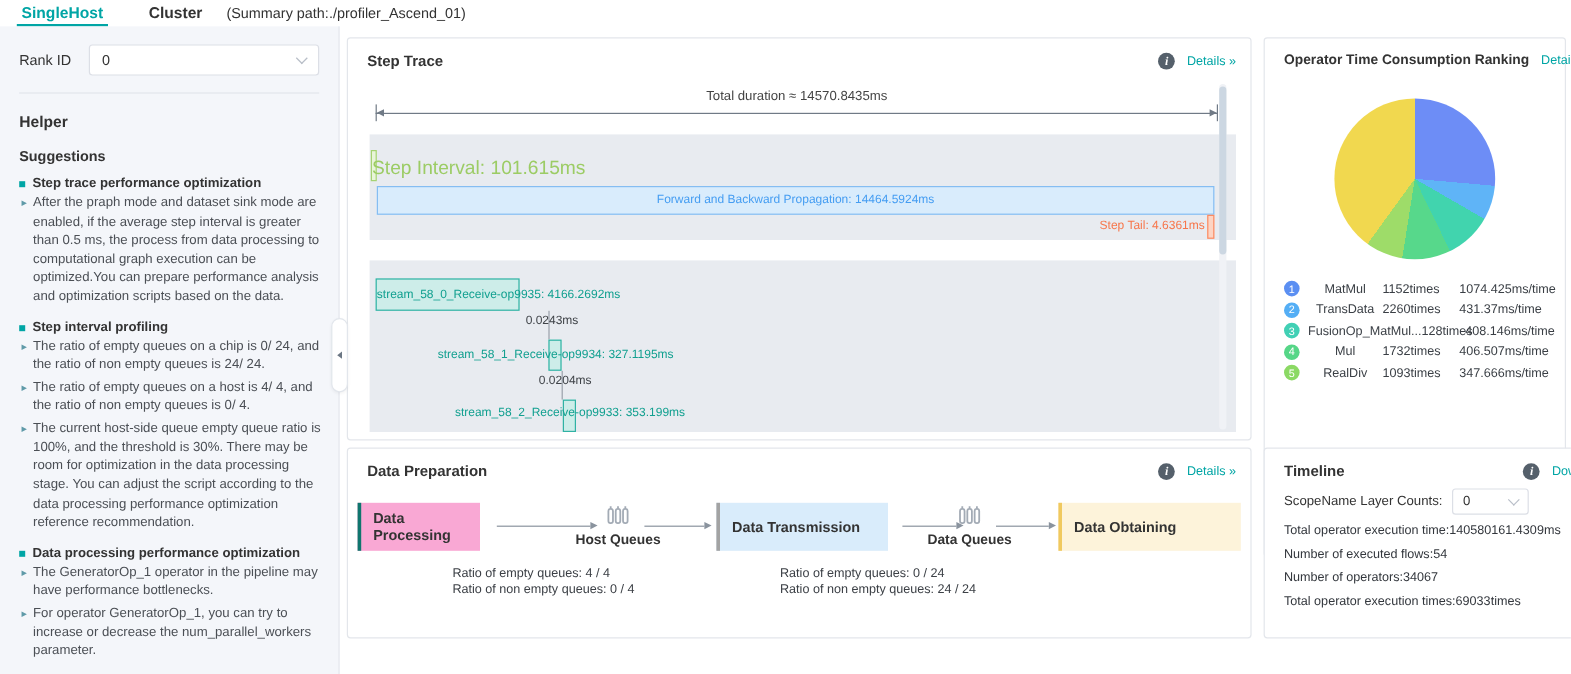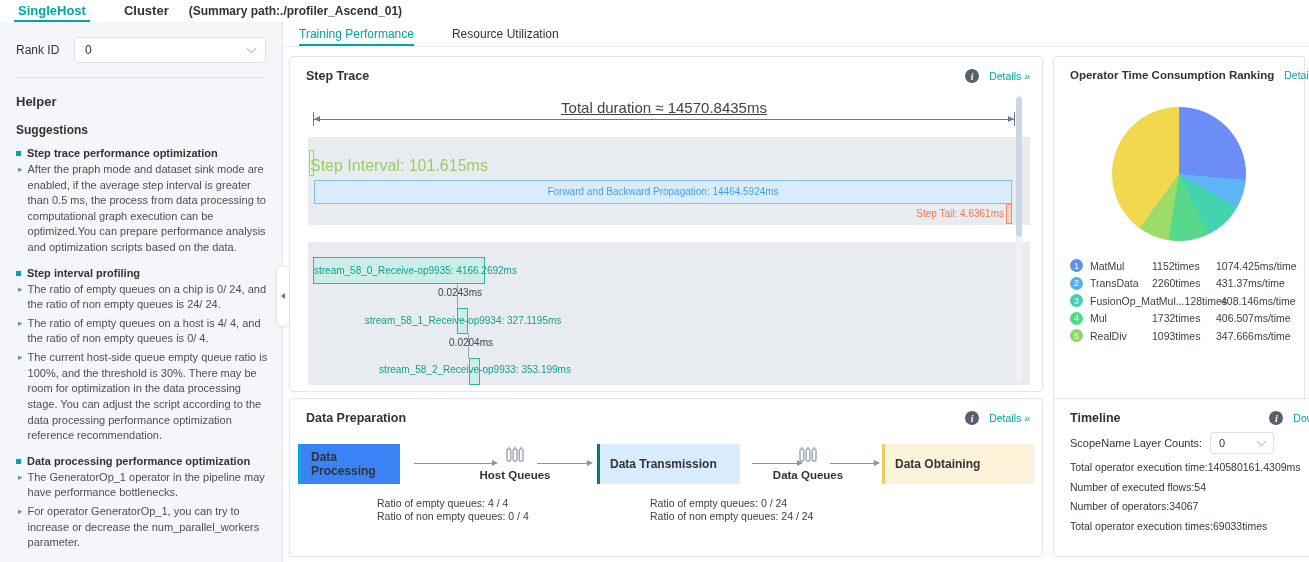--- a/index.html
+++ b/index.html
@@ -4,21 +4,21 @@
 <style>
   * { margin:0; padding:0; box-sizing:border-box; }
   html,body { width:1309px; height:562px; overflow:hidden; background:#fff;
     font-family:"Liberation Sans", sans-serif; color:#333; }
 
   
   .top { height:22px; display:flex; align-items:flex-start; padding:3px 0 0 14px; gap:30px; }
   .top-tab { font-size:13px; font-weight:bold; position:relative; padding:0 4px 4px 4px; cursor:pointer; }
   .top-tab.active { color:#00a5a5; }
   .top-tab.active::after { content:""; position:absolute; left:0; right:0; bottom:0; height:2px; background:#00a5a5; }
-  .summary-path { font-size:12px; font-weight:bold; margin-left:-14px; padding-top:1px; }
+  .summary-path { font-size:12px; font-weight:normal; margin-left:-14px; padding-top:1px; }
 
   .layout { display:flex; height:540px; }
 
   
   .sidebar { width:283px; background:#f4f6fa; border-right:1px solid #e4e7ed; position:relative; flex:none; }
   .rank-row { display:flex; align-items:center; padding:15px 16px 14px 16px; }
   .rank-label { font-size:12px; width:58px; flex:none; }
   .rank-select { flex:1; height:26px; background:#fff; border:1px solid #dcdfe6; border-radius:3px;
      display:flex; align-items:center; justify-content:space-between; padding:0 10px; font-size:12px; cursor:pointer; }
   .chev { width:7px; height:7px; border-right:1.4px solid #b8bec8; border-bottom:1.4px solid #b8bec8;
@@ -38,48 +38,48 @@
 
   
   .main { flex:1; position:relative; }
   .tabs { display:flex; gap:38px; padding:5px 0 0 16px; border-bottom:1px solid #ecee f1; border-bottom:1px solid #eceef1; height:25px; }
   .tab { font-size:12px; padding-bottom:6px; position:relative; cursor:pointer; }
   .tab.active { color:#00a5a5; }
   .tab.active::after { content:""; position:absolute; left:0; right:0; bottom:0; height:2px; background:#00a5a5; }
   .panels { position:relative; height:515px; }
   .panel { position:absolute; background:#fff; border:1px solid #e3e6eb; border-radius:3px; }
   #p-step { left:6px; top:9px;  width:754px; height:336px; }
-  #p-rank { left:770px; top:9px; width:252px; height:433px; }
+  #p-rank { left:770px; top:9px; width:252px; height:433px;text-align:center; }
   #p-data { left:6px; top:351px; width:754px; height:159px; }
   #p-time { left:770px; top:351px; width:300px; height:159px; }
   .phead { display:flex; align-items:center; padding:12px 12px 0 16px; gap:10px; }
   .ptitle { font-weight:bold; font-size:12.5px; flex:1; white-space:nowrap; }
   #p-rank .ptitle { font-size:11.5px; }
   .info-ic { width:14px; height:14px; border-radius:50%; background:#55606b; color:#fff; flex:none;
      font:italic bold 10px "Liberation Serif", serif; display:flex; align-items:center; justify-content:center; cursor:pointer; }
   .details { color:#00a5a5; font-size:10.5px; white-space:nowrap; cursor:pointer; }
 
   
-  .st-total { position:absolute; left:23px; top:42px; width:702px; text-align:center; font-size:15px; color:#444;text-decoration:underline; }
+  .st-total { position:absolute; left:23px; top:42px; width:702px; text-align:center; font-size:11px; color:#444; }
   .st-arrow { position:absolute; left:23px; top:55px; width:702px; height:14px; }
   .st-arrow .ln { position:absolute; left:0; right:0; top:6.5px; height:1px; background:#707a86; }
   .st-arrow .tk { position:absolute; top:0; width:1px; height:14px; background:#707a86; }
   .st-arrow .ah { position:absolute; top:3.5px; width:0; height:0; border-top:3.5px solid transparent; border-bottom:3.5px solid transparent; }
   .band { position:absolute; left:18px; width:722px; background:#e8ebf0; }
   #band1 { top:80px; height:88px; }
   #band2 { top:185px; height:143px; overflow:hidden; }
   .bar { position:absolute; }
   #bar-interval { left:1px; top:13px; width:5px; height:26px; background:#e9f5da; border:1px solid #a6d273; }
   #lbl-interval { position:absolute; left:2px; top:20px; font-size:16px; color:#9ccc65; white-space:nowrap; }
   #bar-prop { left:6px; top:43px; width:698px; height:24px; background:#d9ecfc; border:1px solid #85bdf2;
      font-size:10px; color:#459df2; text-align:center; line-height:22px; white-space:nowrap; }
   #bar-tail { left:698px; top:67px; width:6px; height:20px; background:#fdd4c3; border:1px solid #fb8b63; }
   #lbl-tail { position:absolute; right:26px; top:71px; font-size:10px; color:#f7764a; white-space:nowrap; }
   .sbar { position:absolute; background:rgba(202,237,232,.92); border:1px solid #30b2a4; z-index:2; }
-  #sbar1 { left:5px; top:15px; width:172px; height:27px; font-size:10px; color:#12a090; text-align:left; line-height:25px; white-space:nowrap; }
+  #sbar1 { left:5px; top:15px; width:120px; height:27px; font-size:10px; color:#12a090; text-align:left; line-height:25px; white-space:nowrap; }
   #sbar2 { left:149px; top:66px; width:11px; height:26px; }
   #sbar3 { left:161px; top:116px; width:11px; height:27px; }
   .conn { position:absolute; width:1px; height:24px; background:#9aa1ab; z-index:1; }
   #conn1 { left:149px; top:42px; } #conn2 { left:160px; top:92px; }
   .gaplbl { position:absolute; transform:translateX(-50%); font-size:10px; color:#3f4348; white-space:nowrap; z-index:3; background:transparent; }
   #gap1 { left:152px; top:45px; } #gap2 { left:163px; top:95px; }
   .slbl { position:absolute; transform:translateX(-50%); font-size:10px; color:#12a090; white-space:nowrap; z-index:3; }
   #slbl2 { left:155px; top:73px; } #slbl3 { left:167px; top:122px; }
   .st-scroll { position:absolute; right:20px; top:38px; width:6px; height:288px; background:#f0f2f6; border-radius:3px; cursor:pointer; }
   .st-thumb { position:absolute; top:2px; left:0; width:6px; height:140px; background:#ccd7e2; border-radius:3px; }
@@ -92,22 +92,22 @@
      justify-content:center; margin-right:7px; flex:none; }
   .lname { min-width:62px; white-space:nowrap; color:#3a3f45; }
   .ltimes { white-space:nowrap; color:#3a3f45; }
   .lval { position:absolute; left:162px; color:#3a3f45; white-space:nowrap; }
   .lrow:nth-child(3) .lval { left:167px; }
   .lbar { position:absolute; left:-2px; top:-1px; height:14px; background:#c7ebe6; z-index:-1; }
 
   
   .stage { position:absolute; top:45px; height:40px; display:flex; align-items:center; padding-left:10px;
      font-size:12px; font-weight:bold; }
-  #stage1 { left:8px;  width:102px; background:#3b82f6; border-left:3px solid #0ea5e9; }
-  #stage2 { left:307px; width:143px; background:#d9ecfb; border-left:3px solid #0f766e; }
+  #stage1 { left:8px;  width:102px; background:#f9a8d4; border-left:3px solid #0f766e; }
+  #stage2 { left:307px; width:143px; background:#d9ecfb; border-left:3px solid #a3a3a3; }
   #stage3 { left:592px; width:152px; background:#fdf3da; border-left:3px solid #f0c95f; }
   .farrow { position:absolute; top:64px; height:1px; background:#8a939e; }
   .farrow::after { content:""; position:absolute; right:-6px; top:-3.5px; border-left:6px solid #8a939e;
      border-top:3.5px solid transparent; border-bottom:3.5px solid transparent; }
   #fa1 { left:124px; width:78px; } #fa2 { left:247px; width:50px; }
   #fa3 { left:462px; width:45px; } #fa4 { left:540px; width:44px; }
   .qicon { position:absolute; top:46px; width:22px; height:20px; }
   #qi1 { left:214px; } #qi2 { left:507px; }
   .qcap { position:absolute; top:70px; width:120px; text-align:center; font-size:11.5px; font-weight:bold; }
   #qc1 { left:165px; } #qc2 { left:458px; }
@@ -205,24 +205,20 @@
     </div>
 
   </div>
 </div>
     <div class="collapse-handle">
       <span class="collapse-arrow"></span>
     </div>
   </div>
 
   <div class="main">
-    <div class="tabs">
-      <div class="tab active">Training Performance</div>
-      <div class="tab">Resource Utilization</div>
-    </div>
 
     <div class="panels">
 
       <div class="panel" id="p-step">
         <div class="phead">
           <div class="ptitle">Step Trace</div>
           <div class="info-ic">i</div>
           <div class="details">Details »</div>
         </div>
         <div class="st-total">Total duration ≈ 14570.8435ms</div>

